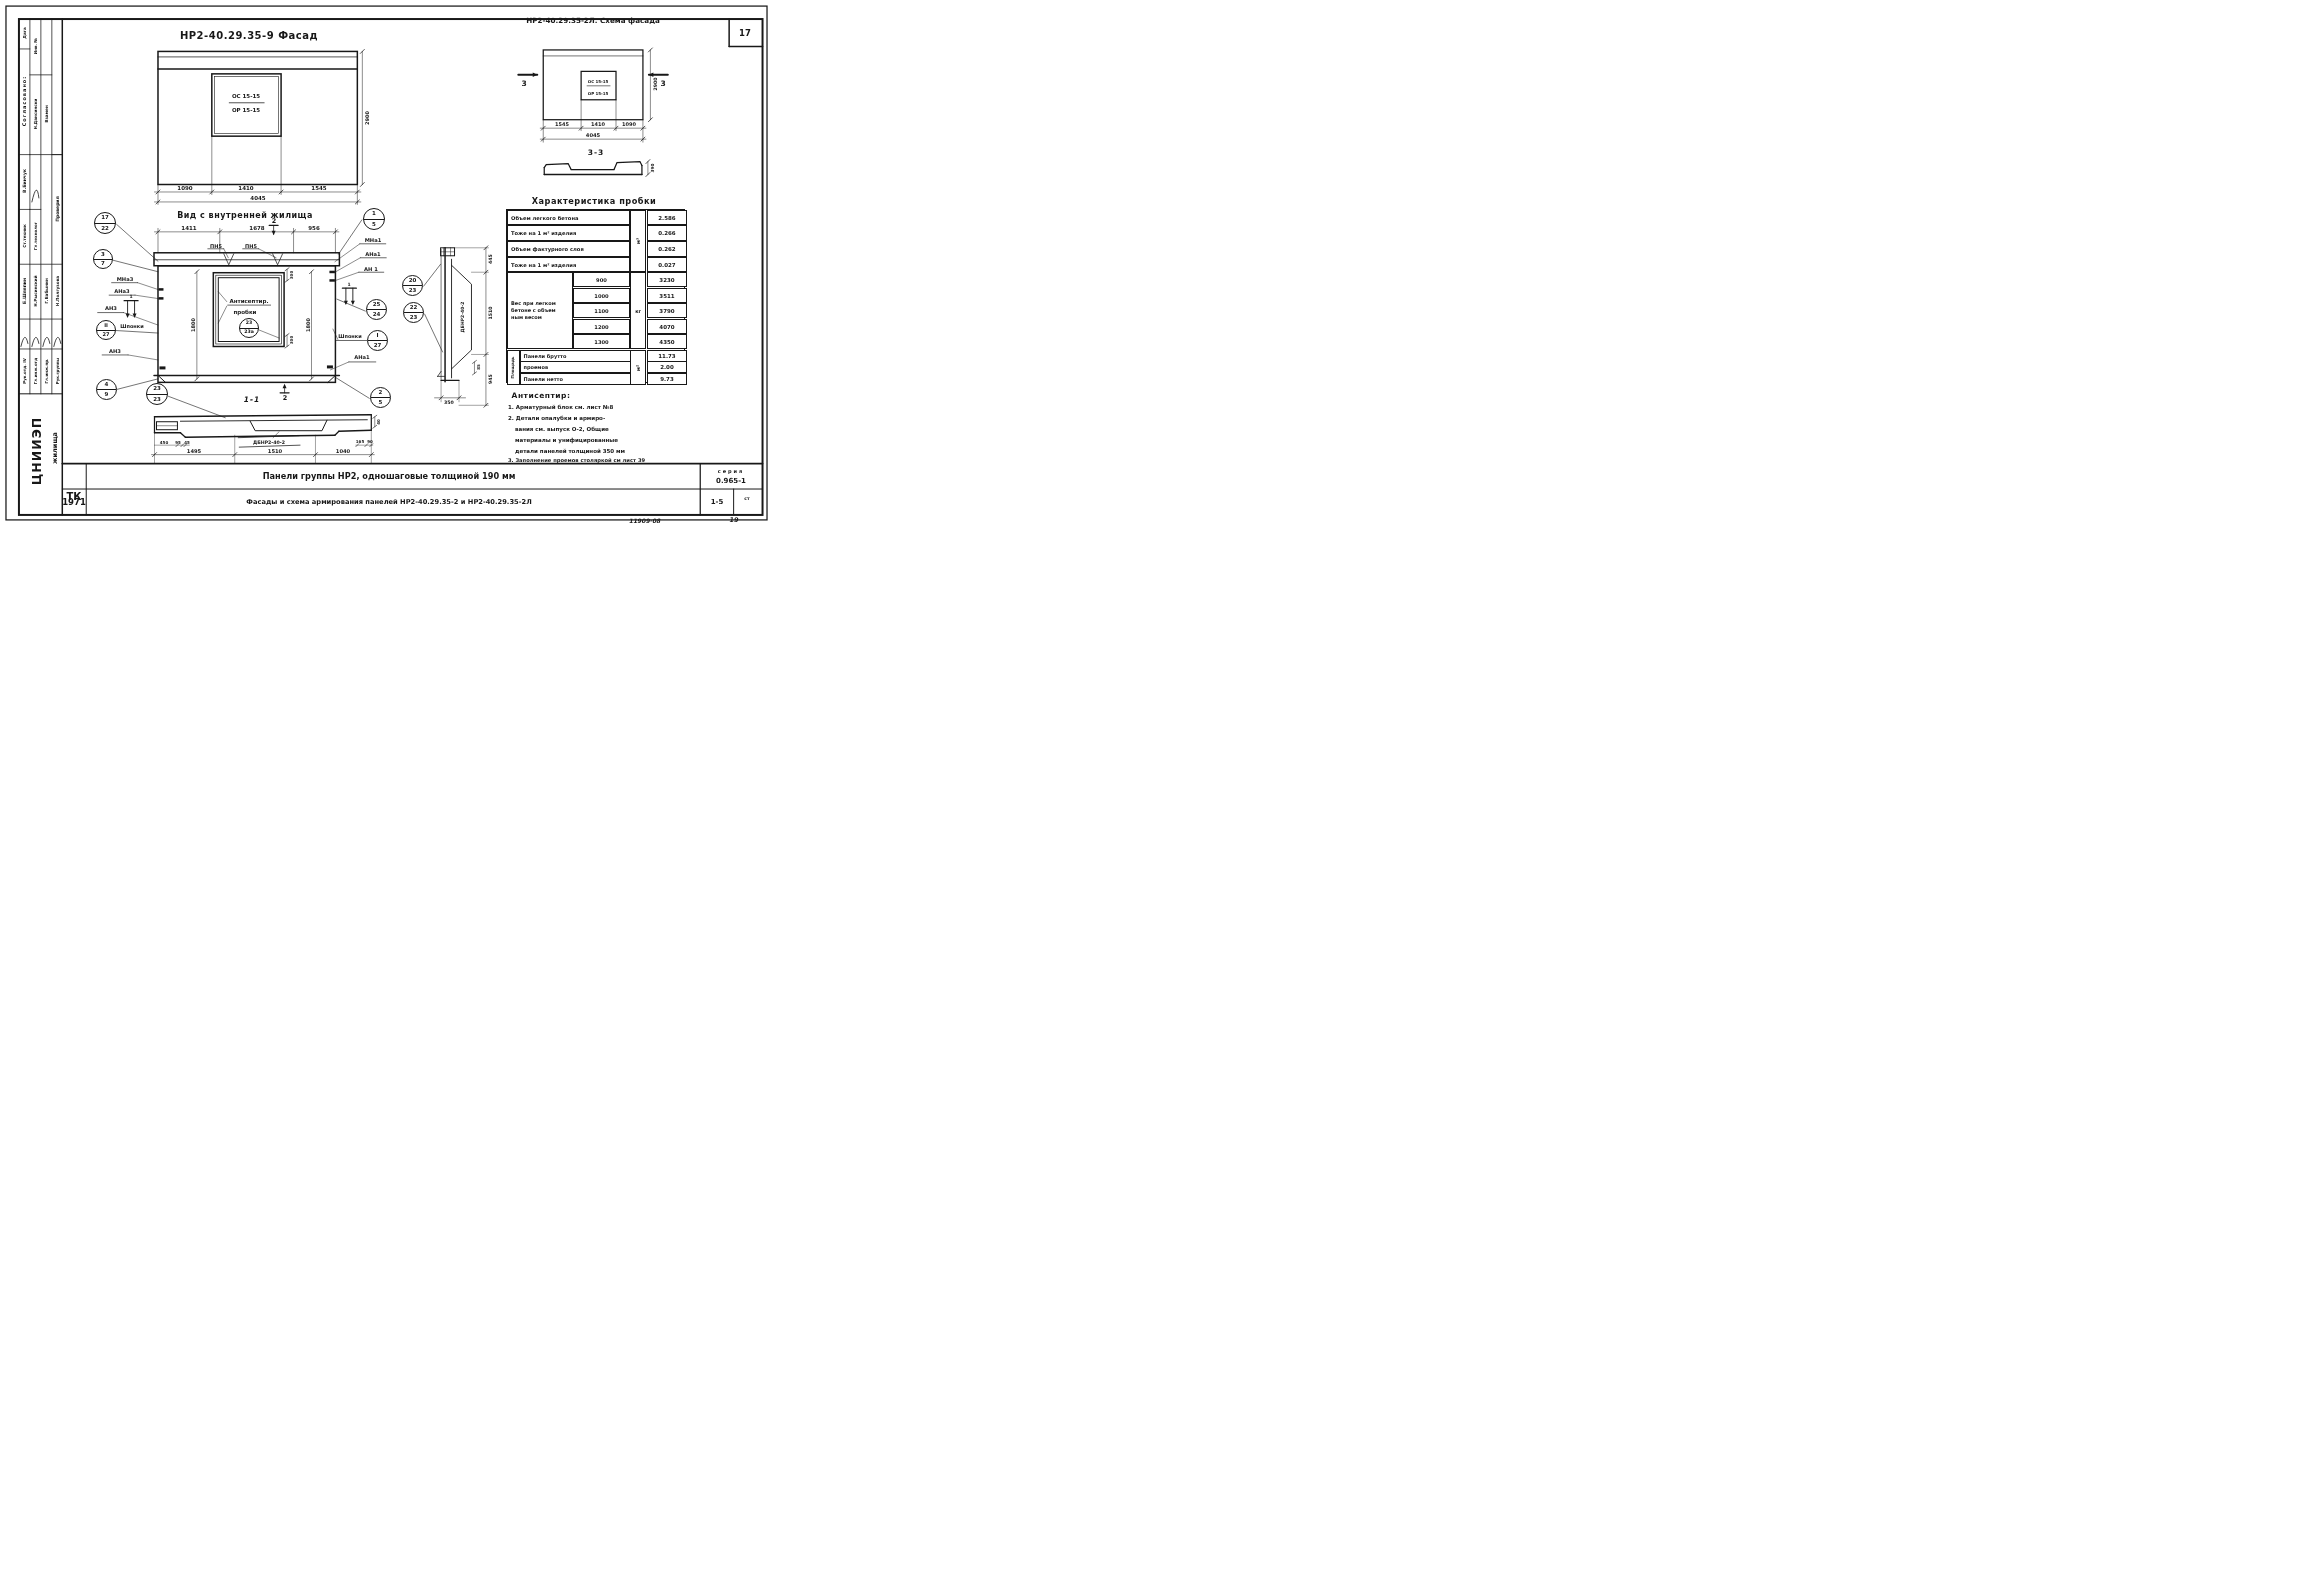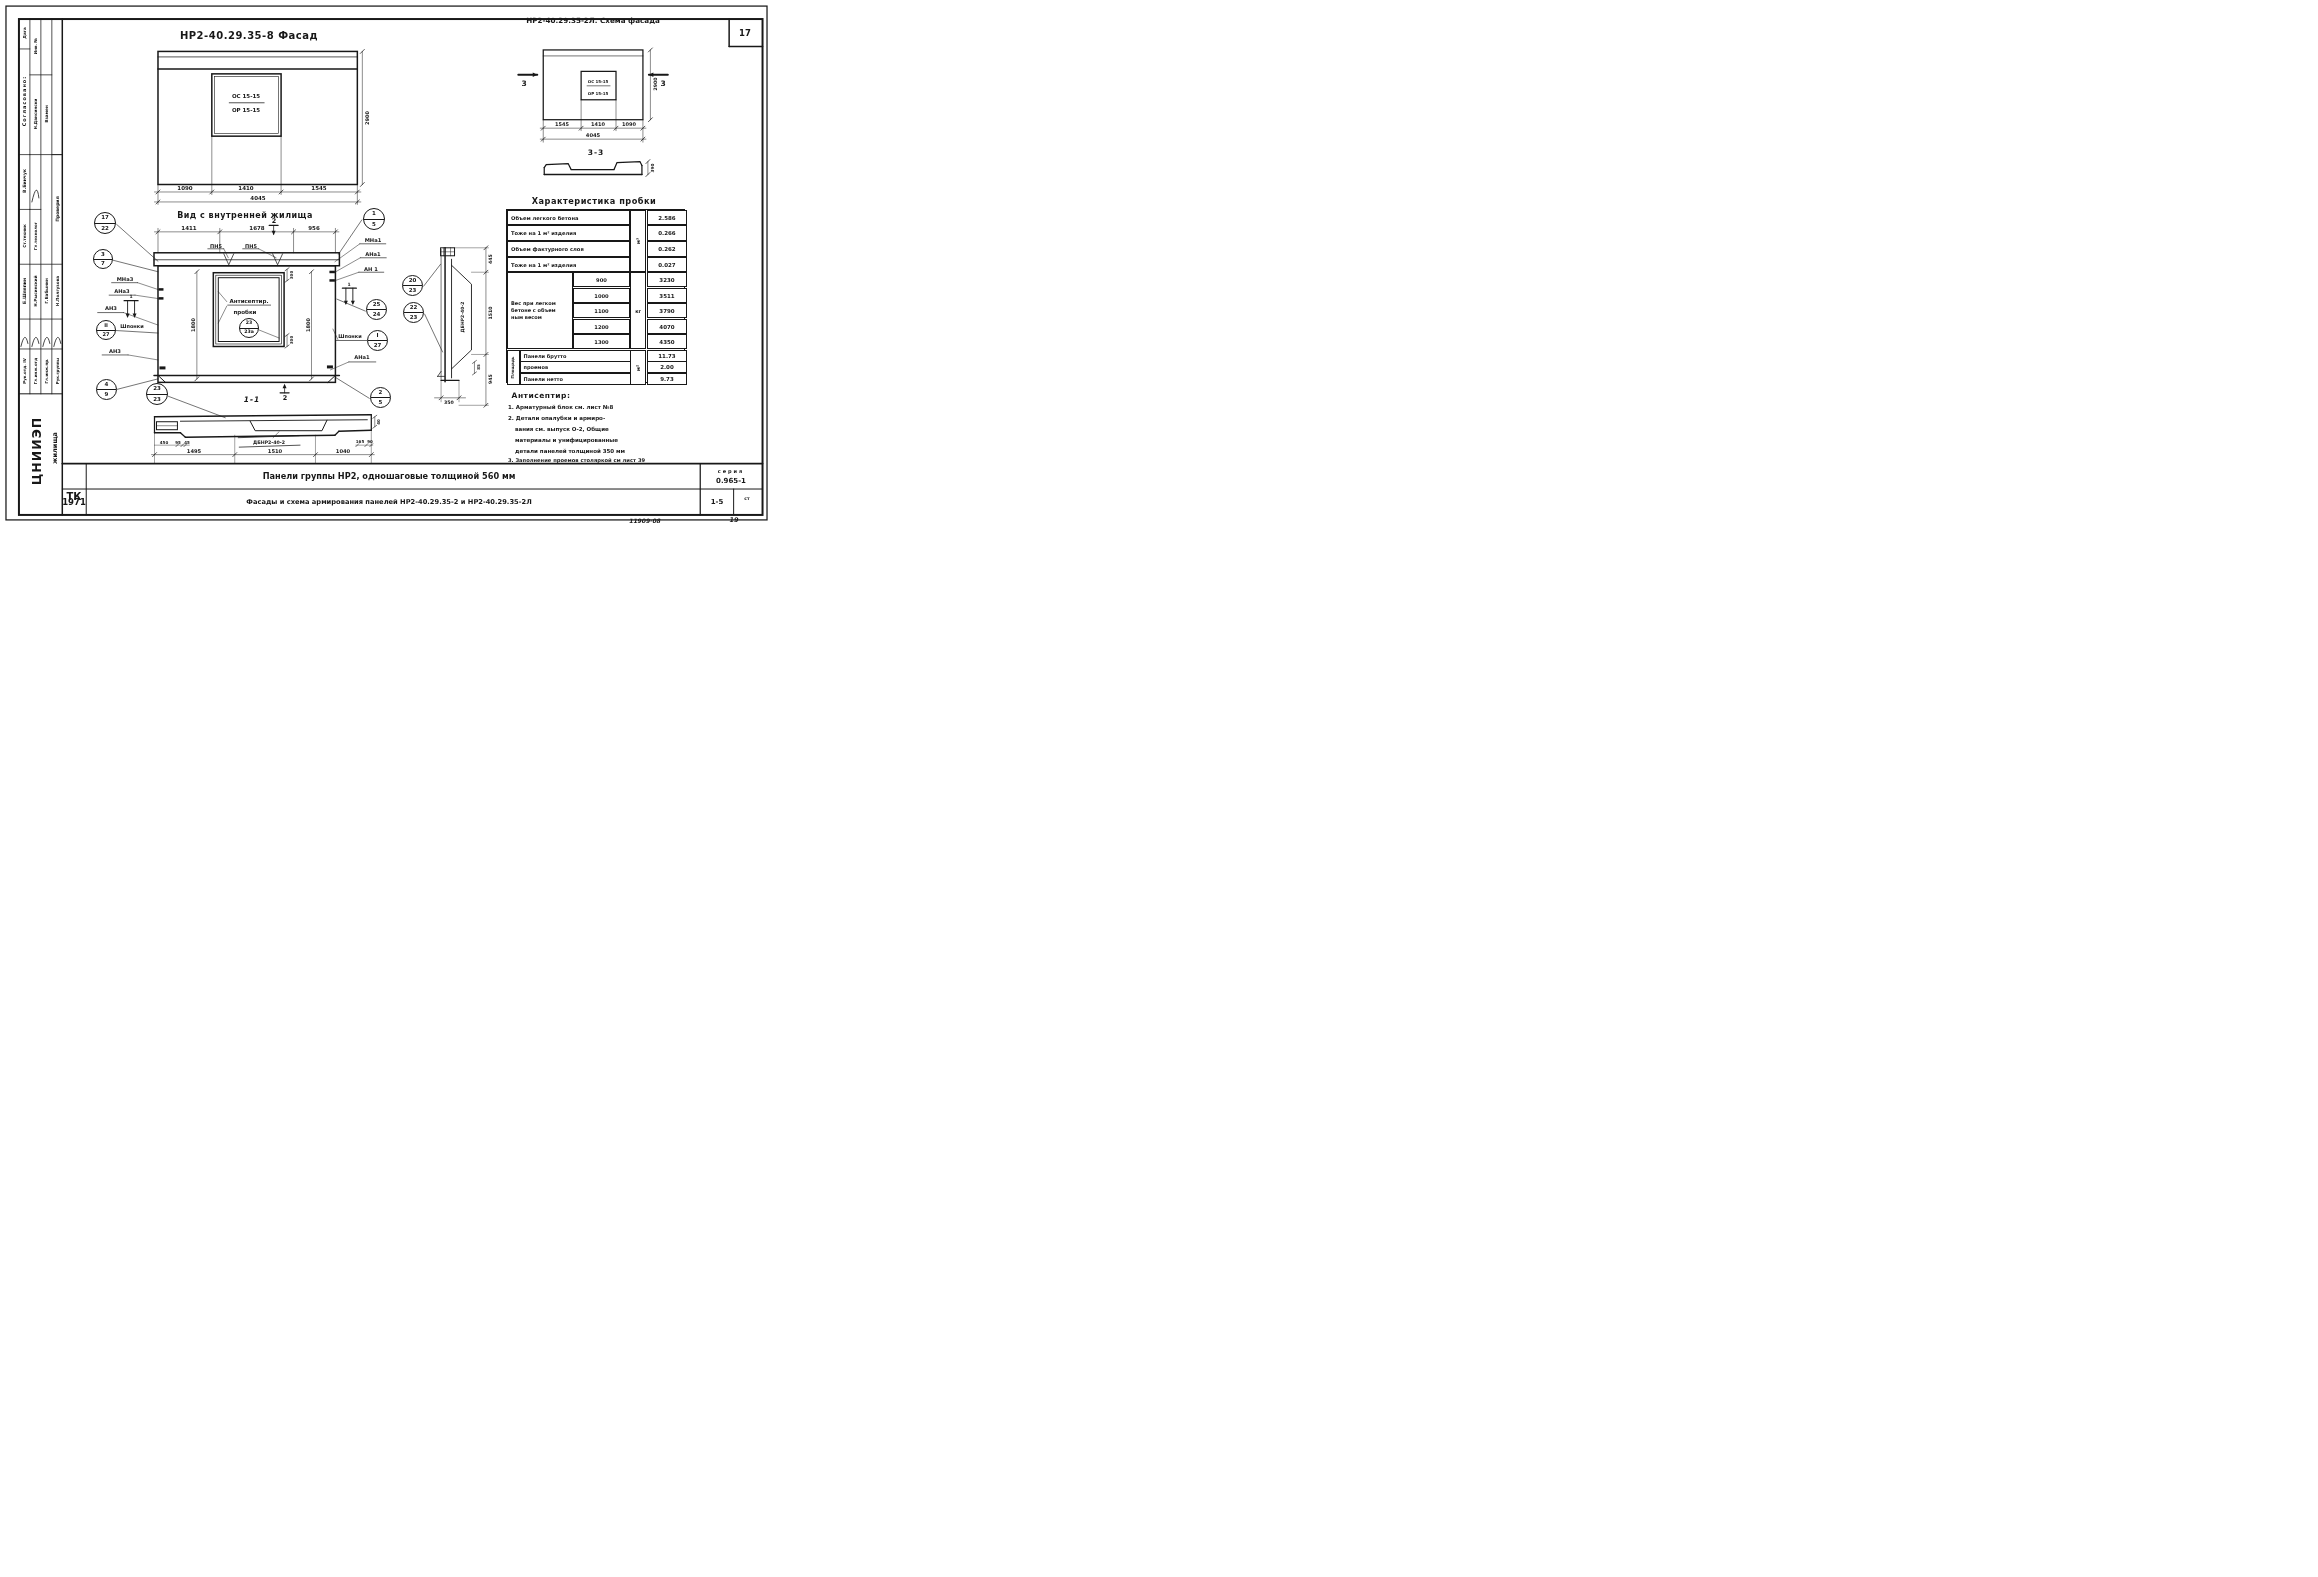--- a/index.html
+++ b/index.html
@@ -301,21 +301,21 @@
       <line x1="748" y1="839" x2="756" y2="833" stroke-width="1.2"></line>
           <line x1="748" y1="859" x2="756" y2="853" stroke-width="1.2"></line>
     </g>
   </g>
 </svg>
 
 <div class="t" style="left:745px;top:33px;font-size:8.5px;">17</div>
 <div class="t it" style="left:645px;top:520px;font-size:6px;">11909·08</div>
 <div class="t it" style="left:734px;top:520px;font-size:6.5px;">19</div>
 
-<div class="t" style="left:249px;top:35px;font-size:10px;letter-spacing:0.5px;">НР2-40.29.35-8  Фасад</div>
+<div class="t" style="left:249px;top:35px;font-size:10px;letter-spacing:0.5px;">НР2-40.29.35-9  Фасад</div>
 <div class="t" style="left:246px;top:96px;font-size:5.5px;">ОС 15-15</div>
 <div class="t" style="left:246px;top:110px;font-size:5.5px;">ОР 15-15</div>
 <div class="t" style="left:185px;top:188px;font-size:5.5px;">1090</div>
 <div class="t" style="left:246px;top:188px;font-size:5.5px;">1410</div>
 <div class="t" style="left:319px;top:188px;font-size:5.5px;">1545</div>
 <div class="t" style="left:258px;top:198px;font-size:5.5px;">4045</div>
 <div class="rot" style="left:367px;top:118px;font-size:5px;">2900</div>
 
 <div class="t" style="left:593px;top:20px;font-size:7.2px;">НР2-40.29.35-2Л. Схема фасада</div>
 <div class="t" style="left:598px;top:81px;font-size:4px;">ОС 15-15</div>
@@ -471,21 +471,21 @@
 <div class="t" style="left:541px;top:395px;font-size:7.5px;letter-spacing:0.5px;">Антисептир:</div>
 <div class="tl" style="left:508px;top:404px;font-size:5.5px;">1. Арматурный блок см. лист №8</div>
 <div class="tl" style="left:508px;top:415px;font-size:5.5px;">2. Детали опалубки и армиро-</div>
 <div class="tl" style="left:515px;top:426px;font-size:5.5px;">вания см. выпуск О-2, Общие</div>
 <div class="tl" style="left:515px;top:437px;font-size:5.5px;">материалы и унифицированные</div>
 <div class="tl" style="left:515px;top:448px;font-size:5.5px;">детали панелей толщиной 350 мм</div>
 <div class="tl" style="left:508px;top:457px;font-size:5.2px;">3. Заполнение проемов столяркой см лист 39</div>
 
 <div class="t" style="left:74px;top:496px;font-size:10px;">ТК</div>
 <div class="t" style="left:74px;top:502px;font-size:8.5px;">1971</div>
-<div class="t" style="left:389px;top:476px;font-size:8.2px;">Панели  группы  НР2, одношаговые  толщиной  560 мм</div>
+<div class="t" style="left:389px;top:476px;font-size:8.2px;">Панели  группы  НР2, одношаговые  толщиной  190 мм</div>
 <div class="t" style="left:389px;top:502px;font-size:6.7px;">Фасады  и  схема  армирования  панелей  НР2-40.29.35-2  и  НР2-40.29.35-2Л</div>
 <div class="t" style="left:731px;top:471px;font-size:5px;letter-spacing:2px;">серия</div>
 <div class="t" style="left:731px;top:481px;font-size:7px;">0.965-1</div>
 <div class="t" style="left:717px;top:502px;font-size:7px;">1-5</div>
 <div class="t" style="left:747px;top:498px;font-size:4.5px;">ст</div>
 
 <div class="rot" style="left:24.4px;top:33px;font-size:4px;">Дата</div>
 <div class="rot" style="left:24.4px;top:101px;font-size:5px;letter-spacing:1px;">Согласовано:</div>
 <div class="rot" style="left:24.4px;top:181px;font-size:4.5px;">В.Бинчук</div>
 <div class="rot" style="left:24.4px;top:236px;font-size:4.2px;">Ст.техник</div>

